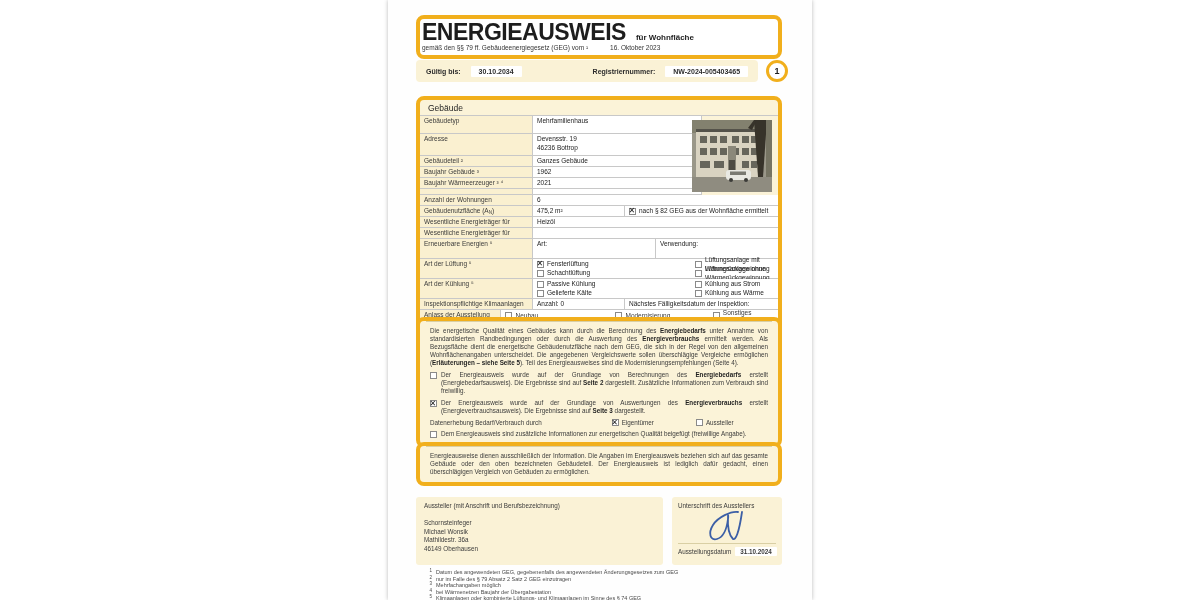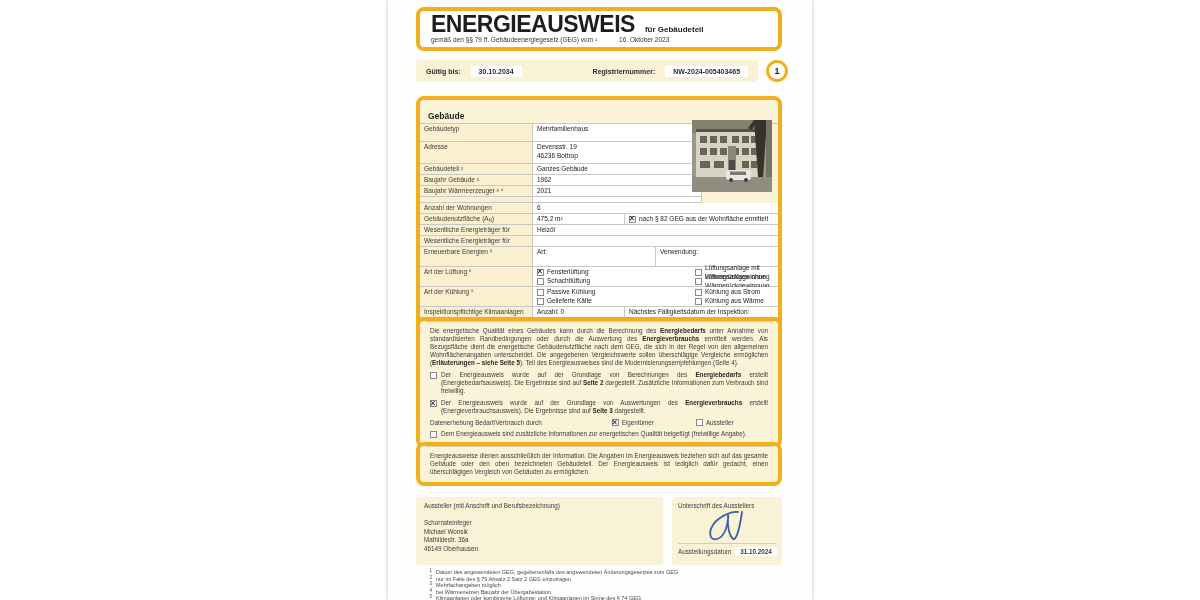--- a/index.html
+++ b/index.html
@@ -7,22 +7,22 @@
     width:1200px;height:600px;position:relative;background:#ffffff;overflow:hidden;
     font-family:"Liberation Sans","DejaVu Sans",sans-serif;color:#3a3a3a;
     -webkit-font-smoothing:antialiased;
   }
   .sheet{
     position:absolute;left:388px;top:0;width:424px;height:600px;background:#fefefe;
     box-shadow:0 0 4px rgba(0,0,0,.28);
   }
   
   .header-box{
-    position:absolute;left:28px;top:7px;width:366px;height:44px;box-sizing:border-box;
-    border:4px solid #F1AF1C;border-radius:8px;background:#fff;padding:1px 9px 0 11px;
+    position:absolute;left:28px;top:15px;width:366px;height:44px;box-sizing:border-box;
+    border:4px solid #F1AF1C;border-radius:8px;background:#fff;padding:1px 9px 0 2px;
   }
   .title-row{display:flex;align-items:baseline;gap:10px;}
   .main-title{font-size:23px;font-weight:bold;letter-spacing:-0.5px;color:#1d1d1d;line-height:24px;}
   .title-sub{font-size:8px;font-weight:bold;color:#1d1d1d;}
   .law-row{font-size:6.5px;color:#333;margin-top:0px;display:flex;gap:22px;}
   
   .validity-wrap{position:absolute;left:28px;top:60px;width:372px;display:flex;align-items:center;}
   .validity-bar{
     width:343px;height:22px;background:#FAF2D6;border-radius:4px;display:flex;align-items:center;
     padding:0 10px;box-sizing:border-box;font-size:7px;font-weight:bold;color:#2c2c2c;
@@ -32,21 +32,21 @@
   .page-circle{
     width:16px;height:16px;border:3px solid #F1AF1C;border-radius:50%;background:#fff;
     display:flex;align-items:center;justify-content:center;font-size:9px;font-weight:bold;color:#1d1d1d;
     margin-left:8px;
   }
   
   .section{
     position:absolute;left:28px;width:366px;box-sizing:border-box;
     border:4px solid #F1AF1C;border-radius:8px;background:#FBF3D8;overflow:hidden;
   }
-  .section-title{font-size:8.5px;font-weight:bold;color:#1f1f1f;padding:3px 8px 2px 8px;margin-top:8px;}
+  .section-title{font-size:8.5px;font-weight:normal;color:#1f1f1f;padding:3px 8px 2px 8px;}
   .rule{border-bottom:1px solid #d9cfa4;margin:0 6px 3px 6px;}
   
   .sec-gebaeude{top:96px;}
   .gtable{border-top:1px solid #c8c8c8;font-size:6.5px;}
   .grow{display:flex;}
   .gl,.gv{box-sizing:border-box;padding:1px 4px;line-height:8.5px;border-bottom:1px solid #c8c8c8;}
   .gl{width:113px;background:#FAF0D0;border-right:1px solid #c8c8c8;color:#3a3a3a;}
   .gv{background:#fff;color:#222;}
   .gv.narrow{width:169px;border-right:1px solid #c8c8c8;}
   .gv.full{flex:1;}
@@ -102,21 +102,21 @@
   .fn-num{font-size:4.5px;vertical-align:super;position:relative;top:-1px;width:4px;text-align:right;flex:0 0 auto;}
 </style>
 </head>
 <body>
 
 <div class="sheet">
 
   <div class="header-box">
     <div class="title-row">
       <span class="main-title">ENERGIEAUSWEIS</span>
-      <span class="title-sub">für Gebäudeteil</span>
+      <span class="title-sub">für Wohnfläche</span>
     </div>
     <div class="law-row">
       <span>gemäß den §§ 79 ff. Gebäudeenergiegesetz (GEG) vom ¹</span>
       <span>16. Oktober 2023</span>
     </div>
   </div>
 
   <div class="validity-wrap">
     <div class="validity-bar">
       <span>Gültig bis:</span>

